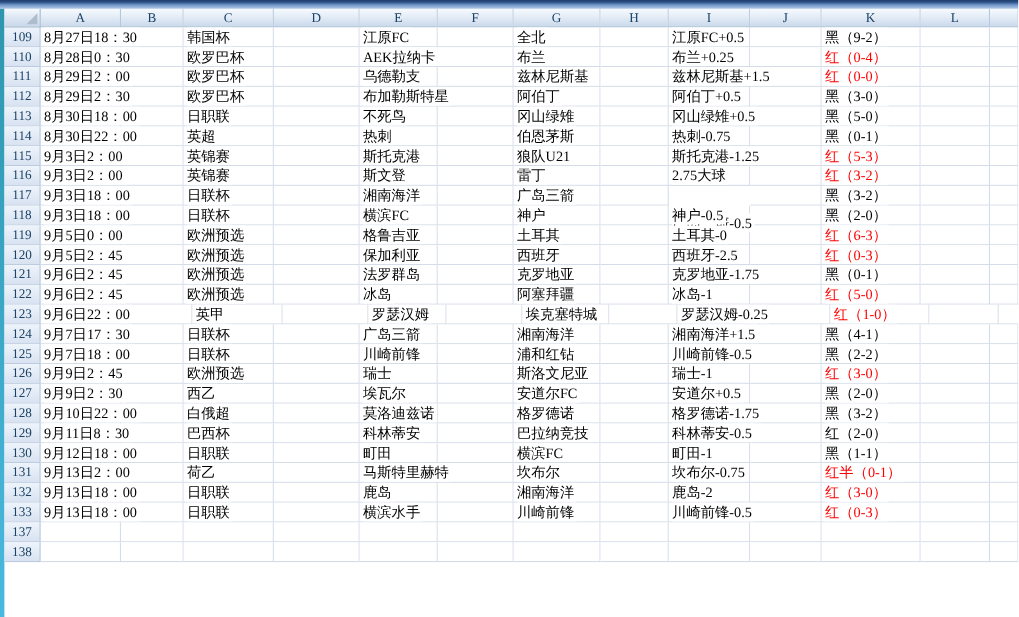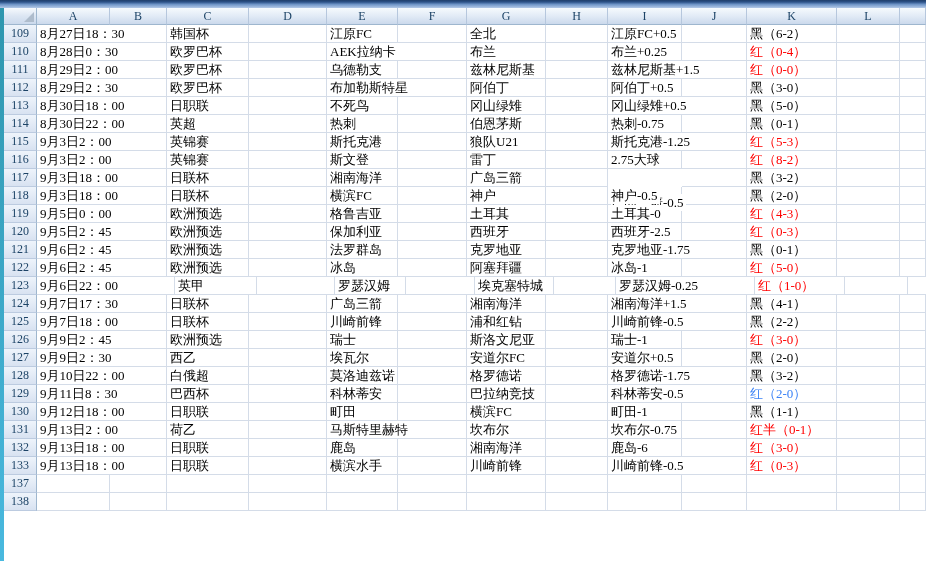--- a/index.html
+++ b/index.html
@@ -71,21 +71,21 @@
         <div class="cell" style="width: 69px;"></div>
         <div class="cell" style="width: 79px;">
           <span class="cell-text">全北</span>
         </div>
         <div class="cell" style="width: 62px;"></div>
         <div class="cell" style="width: 74px;">
           <span class="cell-text">江原FC+0.5</span>
         </div>
         <div class="cell" style="width: 65px;"></div>
         <div class="cell" style="width: 90px;">
-          <span class="cell-text" style="color: rgb(0, 0, 0);">黑（6-2）</span>
+          <span class="cell-text" style="color: rgb(0, 0, 0);">黑（9-2）</span>
         </div>
         <div class="cell" style="width: 63px;"></div>
         <div class="cell" style="width: 26px;"></div>
       </div>
       <div class="row">
         <div class="row-header">110</div>
         <div class="cell" style="width: 73px;">
           <span class="cell-text">8月28日0：30</span>
         </div>
         <div class="cell" style="width: 57px;"></div>
@@ -267,21 +267,21 @@
         <div class="cell" style="width: 69px;"></div>
         <div class="cell" style="width: 79px;">
           <span class="cell-text">雷丁</span>
         </div>
         <div class="cell" style="width: 62px;"></div>
         <div class="cell" style="width: 74px;">
           <span class="cell-text">2.75大球</span>
         </div>
         <div class="cell" style="width: 65px;"></div>
         <div class="cell" style="width: 90px;">
-          <span class="cell-text" style="color: rgb(255, 0, 0);">红（8-2）</span>
+          <span class="cell-text" style="color: rgb(255, 0, 0);">红（3-2）</span>
         </div>
         <div class="cell" style="width: 63px;"></div>
         <div class="cell" style="width: 26px;"></div>
       </div>
       <div class="row">
         <div class="row-header">117</div>
         <div class="cell" style="width: 73px;">
           <span class="cell-text">9月3日18：00</span>
         </div>
         <div class="cell" style="width: 57px;"></div>
@@ -351,21 +351,21 @@
         <div class="cell" style="width: 69px;"></div>
         <div class="cell" style="width: 79px;">
           <span class="cell-text">土耳其</span>
         </div>
         <div class="cell" style="width: 62px;"></div>
         <div class="cell" style="width: 74px;">
           <span class="cell-text">土耳其-0</span>
         </div>
         <div class="cell" style="width: 65px;"></div>
         <div class="cell" style="width: 90px;">
-          <span class="cell-text" style="color: rgb(255, 0, 0);">红（4-3）</span>
+          <span class="cell-text" style="color: rgb(255, 0, 0);">红（6-3）</span>
         </div>
         <div class="cell" style="width: 63px;"></div>
         <div class="cell" style="width: 26px;"></div>
       </div>
       <div class="row">
         <div class="row-header">120</div>
         <div class="cell" style="width: 73px;">
           <span class="cell-text">9月5日2：45</span>
         </div>
         <div class="cell" style="width: 57px;"></div>
@@ -631,21 +631,21 @@
         <div class="cell" style="width: 69px;"></div>
         <div class="cell" style="width: 79px;">
           <span class="cell-text">巴拉纳竞技</span>
         </div>
         <div class="cell" style="width: 62px;"></div>
         <div class="cell" style="width: 74px;">
           <span class="cell-text">科林蒂安-0.5</span>
         </div>
         <div class="cell" style="width: 65px;"></div>
         <div class="cell" style="width: 90px;">
-          <span class="cell-text" style="color: #3b82f6;">红（2-0）</span>
+          <span class="cell-text" style="color: #000000;">红（2-0）</span>
         </div>
         <div class="cell" style="width: 63px;"></div>
         <div class="cell" style="width: 26px;"></div>
       </div>
       <div class="row">
         <div class="row-header">130</div>
         <div class="cell" style="width: 73px;">
           <span class="cell-text">9月12日18：00</span>
         </div>
         <div class="cell" style="width: 57px;"></div>
@@ -711,21 +711,21 @@
         <div class="cell" style="width: 78px;"></div>
         <div class="cell" style="width: 71px;">
           <span class="cell-text">鹿岛</span>
         </div>
         <div class="cell" style="width: 69px;"></div>
         <div class="cell" style="width: 79px;">
           <span class="cell-text">湘南海洋</span>
         </div>
         <div class="cell" style="width: 62px;"></div>
         <div class="cell" style="width: 74px;">
-          <span class="cell-text">鹿岛-6</span>
+          <span class="cell-text">鹿岛-2</span>
         </div>
         <div class="cell" style="width: 65px;"></div>
         <div class="cell" style="width: 90px;">
           <span class="cell-text" style="color: rgb(255, 0, 0);">红（3-0）</span>
         </div>
         <div class="cell" style="width: 63px;"></div>
         <div class="cell" style="width: 26px;"></div>
       </div>
       <div class="row">
         <div class="row-header">133</div>

